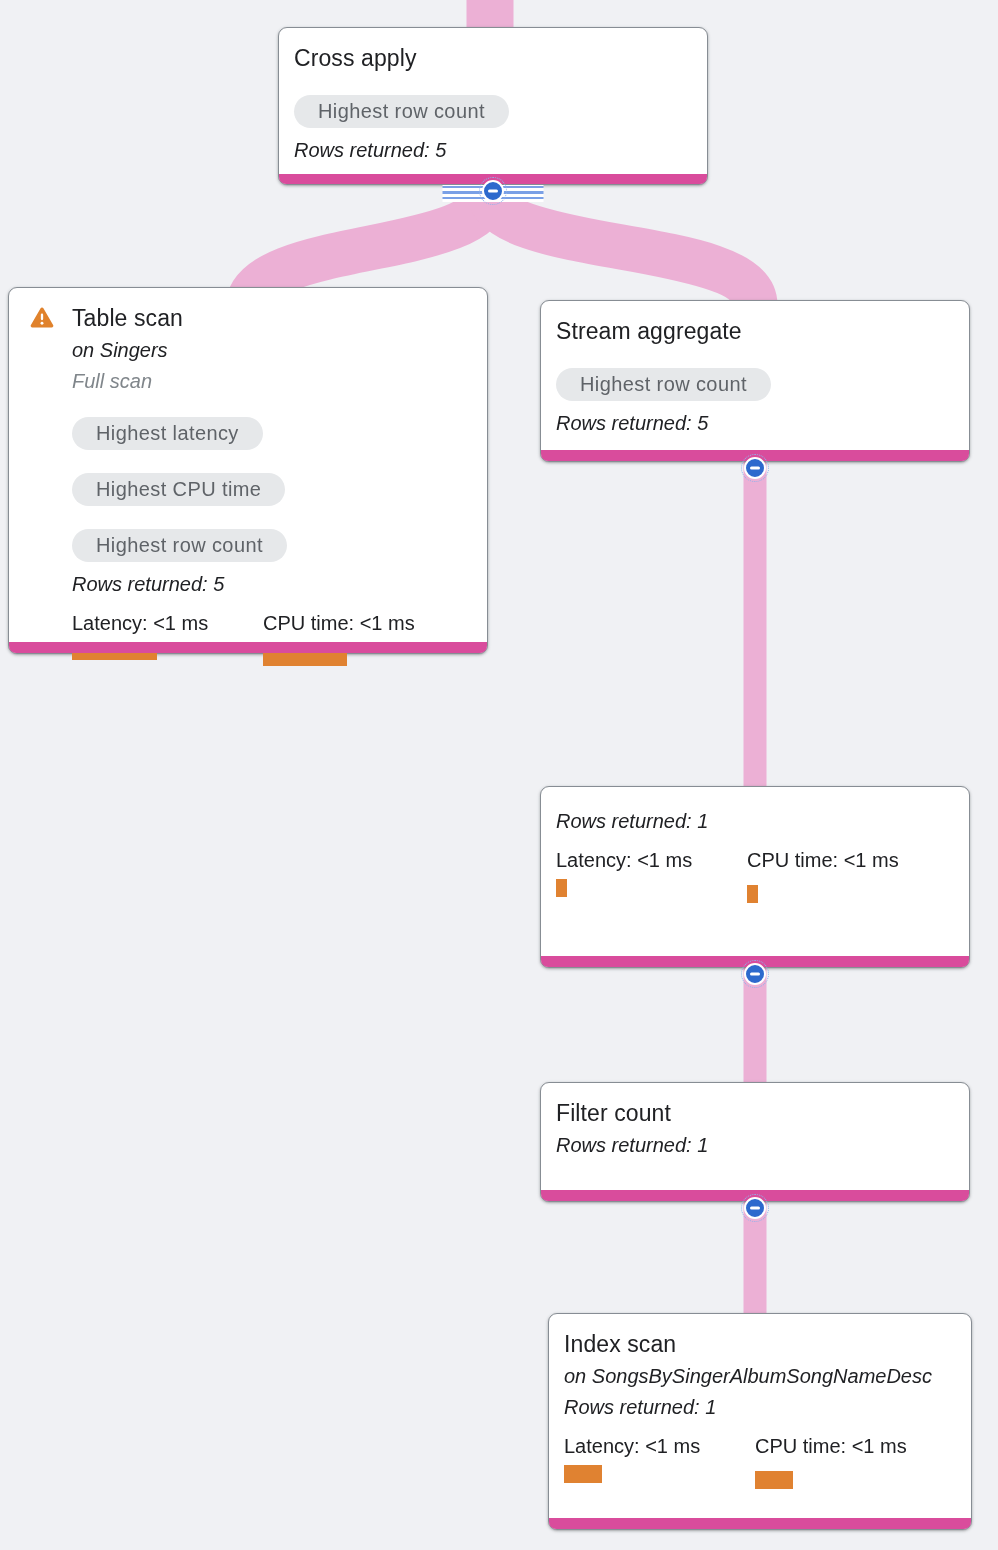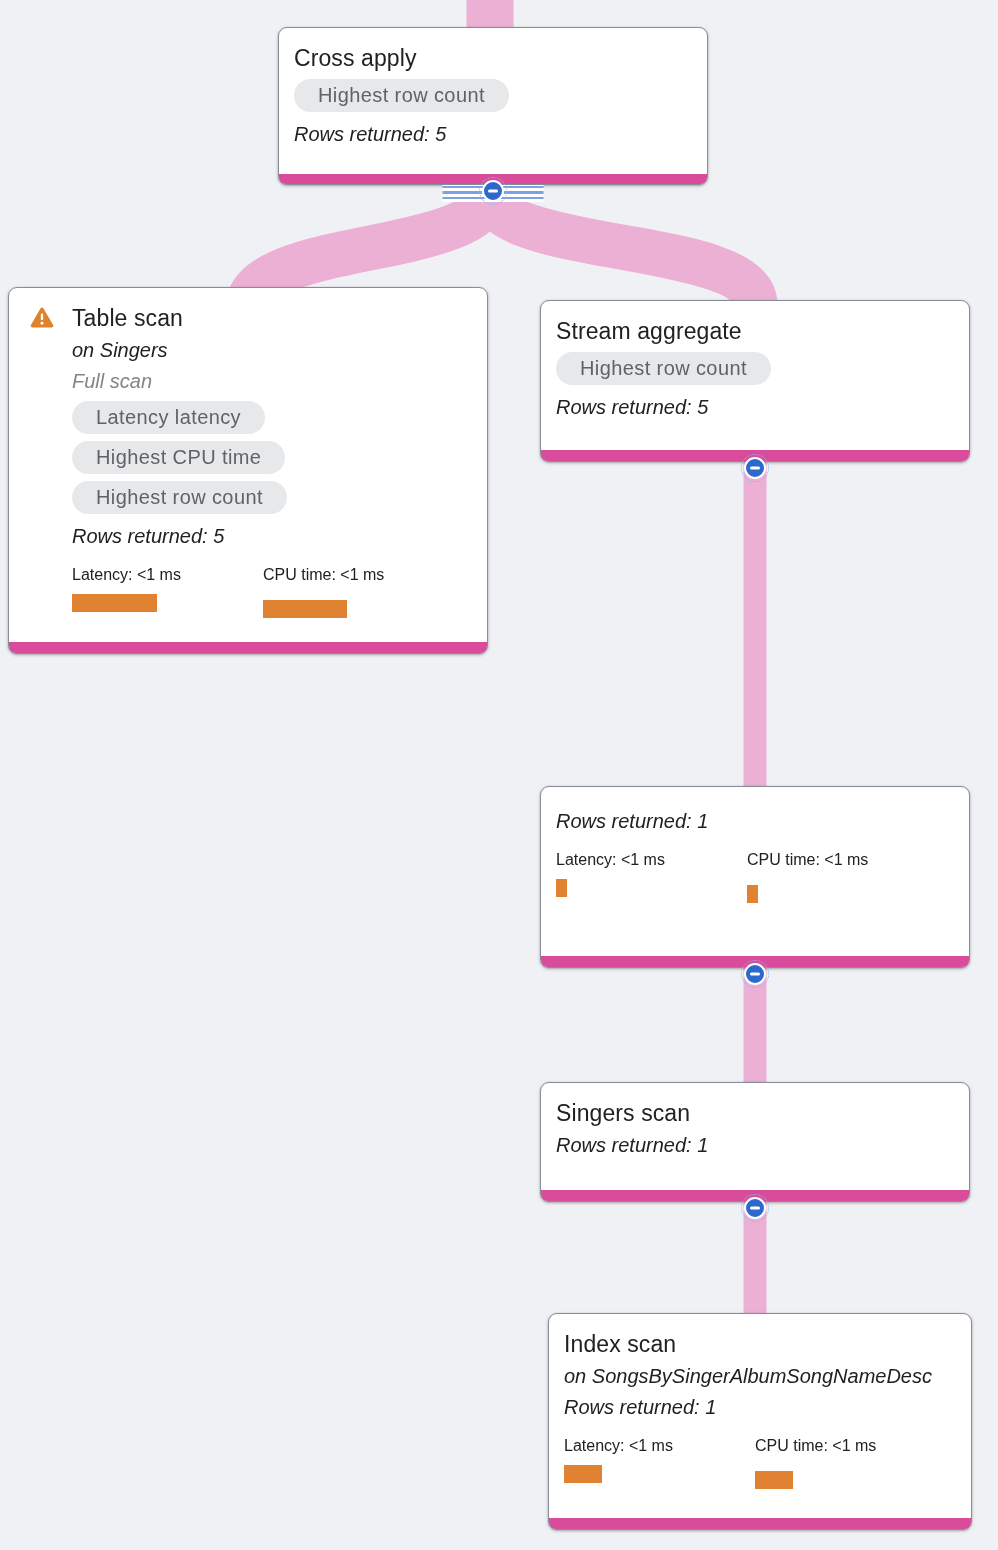--- a/index.html
+++ b/index.html
@@ -32,33 +32,33 @@
   .warning-icon { position: absolute; left: 21px; top: 19px; width: 24px; height: 21px; }
 
   .title {
     font-size: 23px; line-height: 28px; font-weight: 400;
     color: #202124; letter-spacing: .1px;
   }
   .line { font-size: 20px; line-height: 26px; margin-top: 5px; color: #202124; font-style: italic; }
   .muted { color: #80868B; }
   .rows-line { margin-top: 9px; }
 
-  .badge-row { margin-top: 7px; }
+  .badge-row { margin-top: 23px; }
   .badge {
     display: inline-block;
     background: #E6E8EA; color: #5F6368;
     font-size: 20px; line-height: 33px; height: 33px;
     padding: 0 24px; border-radius: 17px;
     letter-spacing: .4px; white-space: nowrap;
   }
 
   .metrics { display: flex; margin-top: 13px; }
   .metric { width: 191px; }
   .metric:last-child { width: auto; }
-  .metric-label { font-size: 16px; line-height: 26px; color: #202124; }
+  .metric-label { font-size: 20px; line-height: 26px; color: #202124; }
   .bar { height: 18px; background: #E08231; margin-top: 6px; }
   .bar.cpu { margin-top: 12px; }
 
   .bottom-bar {
     position: absolute; left: 0; right: 0; bottom: 0; height: 11px;
     background: #D94C9C; border-radius: 0 0 7px 7px;
   }
   .bottom-bar.thin { height: 10px; }
 
   
@@ -118,21 +118,21 @@
   <div class="node has-icon" style="left:8px; top:287px; width:480px; height:367px;">
     <svg class="warning-icon" viewBox="0 0 24 21">
       <path d="M10.6 1.2 L0.9 17.9 a1.65 1.65 0 0 0 1.4 2.5 h19.4 a1.65 1.65 0 0 0 1.4 -2.5 L13.4 1.2 a1.62 1.62 0 0 0 -2.8 0 Z" fill="#E0822C"></path>
       <rect x="10.85" y="6.6" width="2.3" height="6.6" rx="1.1" fill="#FFFFFF"></rect>
       <circle cx="12" cy="16.3" r="1.45" fill="#FFFFFF"></circle>
     </svg>
     <div class="title">Table scan</div>
     <div class="line">on Singers</div>
     <div class="line muted">Full scan</div>
     <div class="badge-row">
-      <span class="badge">Latency latency</span>
+      <span class="badge">Highest latency</span>
     </div>
     <div class="badge-row">
       <span class="badge">Highest CPU time</span>
     </div>
     <div class="badge-row">
       <span class="badge">Highest row count</span>
     </div>
     <div class="line rows-line">Rows returned: 5</div>
     <div class="metrics">
       <div class="metric">
@@ -175,21 +175,21 @@
     </div>
     <div class="bottom-bar"></div>
     <button class="collapse">
       <span class="collapse-inner">
           <span class="minus"></span>
         </span>
     </button>
   </div>
 
   <div class="node" style="left:540px; top:1082px; width:430px; height:120px;">
-    <div class="title">Singers scan</div>
+    <div class="title">Filter count</div>
     <div class="line">Rows returned: 1</div>
     <div class="bottom-bar"></div>
     <button class="collapse">
       <span class="collapse-inner">
           <span class="minus"></span>
         </span>
     </button>
   </div>
 
   <div class="node" style="left:548px; top:1313px; width:424px; height:217px;">

